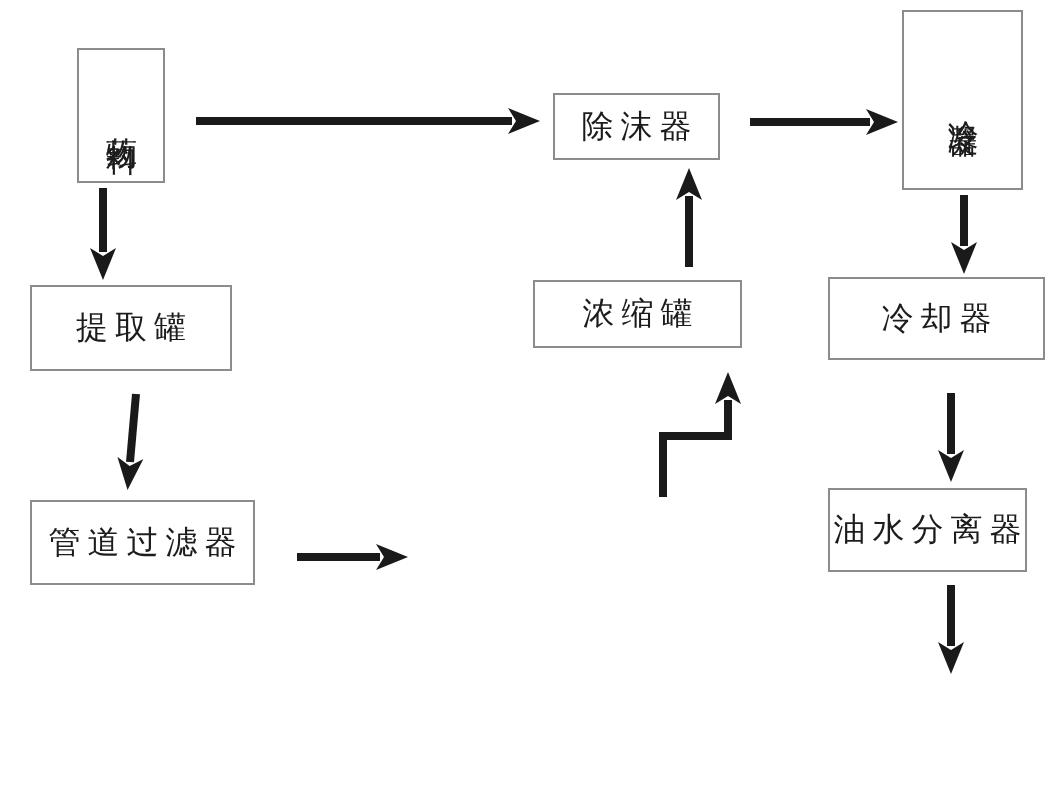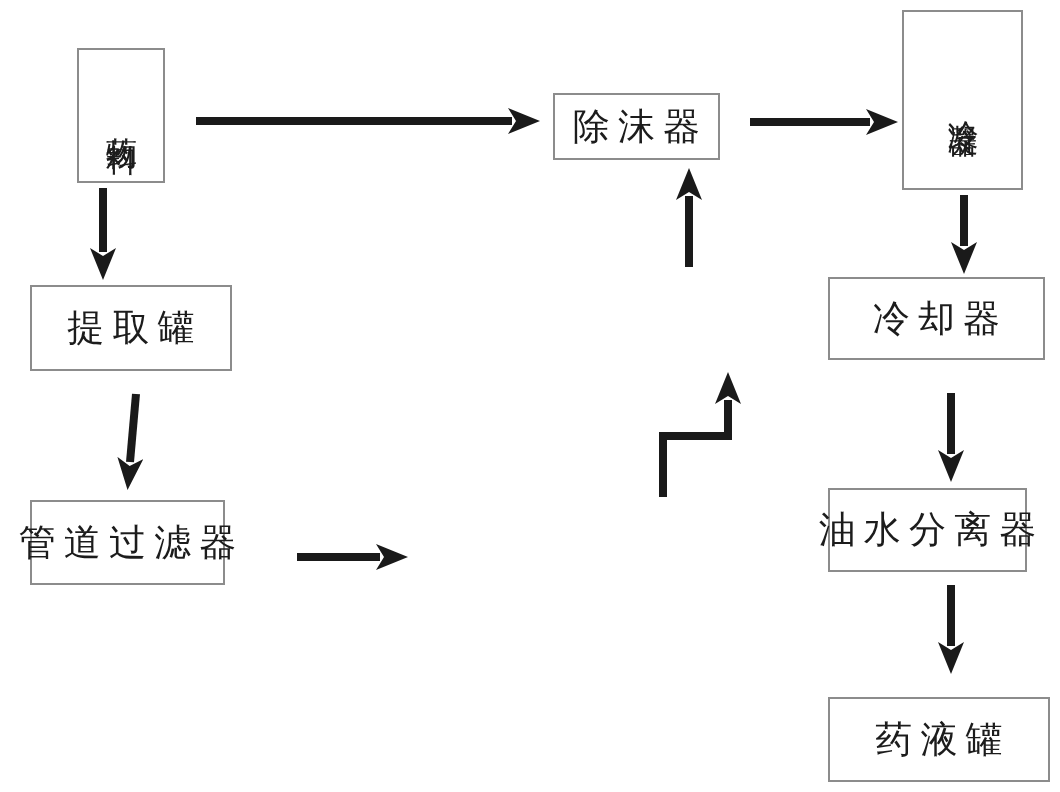--- a/index.html
+++ b/index.html
@@ -24,36 +24,36 @@
   }
   .node {
     position: absolute;
     box-sizing: border-box;
     border: 2px solid #8c8c8c;
     background: #ffffff;
     display: flex;
     align-items: center;
     justify-content: center;
     color: #1c1c1c;
-    font-size: 37px;
+    font-size: 32px;
     letter-spacing: 0.22em;
     text-indent: 0.22em;
     white-space: nowrap;
   }
   .node.vertical {
     writing-mode: vertical-lr;
     text-orientation: upright;
     font-size: 31px;
     letter-spacing: 0.12em;
     text-indent: 0.12em;
   }
   
   #n-drug-material   { left: 77px;  top: 48px;  width: 88px;  height: 135px; }
   #n-extraction-tank { left: 30px;  top: 285px; width: 202px; height: 86px; text-align: center; }
-  #n-pipe-filter     { left: 30px;  top: 500px; width: 195px; height: 85px; }
+  #n-pipe-filter     { left: 30px;  top: 500px; width: 225px; height: 85px; }
   #n-centrifugal-pump{ left: 415px; top: 498px; width: 247px; height: 85px; }
   #n-concentrator    { left: 533px; top: 280px; width: 209px; height: 68px; }
   #n-demister        { left: 553px; top: 93px;  width: 167px; height: 67px; }
   #n-condenser       { left: 902px; top: 10px;  width: 121px; height: 180px; }
   #n-cooler          { left: 828px; top: 277px; width: 217px; height: 83px; }
   #n-oil-water-sep   { left: 828px; top: 488px; width: 199px; height: 84px; }
   #n-liquid-tank     { left: 828px; top: 697px; width: 222px; height: 85px; }
   .flow-line {
     fill: none;
     stroke: #1a1a1a;
@@ -83,24 +83,24 @@
     <path class="flow-line" marker-end="url(#ah)" d="M951,585 V646"></path>
   </svg>
 
   <div class="node vertical" id="n-drug-material">药物料</div>
 
   <div class="node" id="n-extraction-tank">提取罐</div>
 
   <div class="node" id="n-pipe-filter">管道过滤器</div>
 
 
+  <div class="node" id="n-concentrator">浓缩罐</div>
 
   <div class="node" id="n-demister">除沫器</div>
 
   <div class="node vertical" id="n-condenser">冷凝器</div>
 
   <div class="node" id="n-cooler">冷却器</div>
 
   <div class="node" id="n-oil-water-sep">油水分离器</div>
 
-  <div class="node" id="n-liquid-tank">药液罐</div>
 
 </div>
 
 </body></html>

